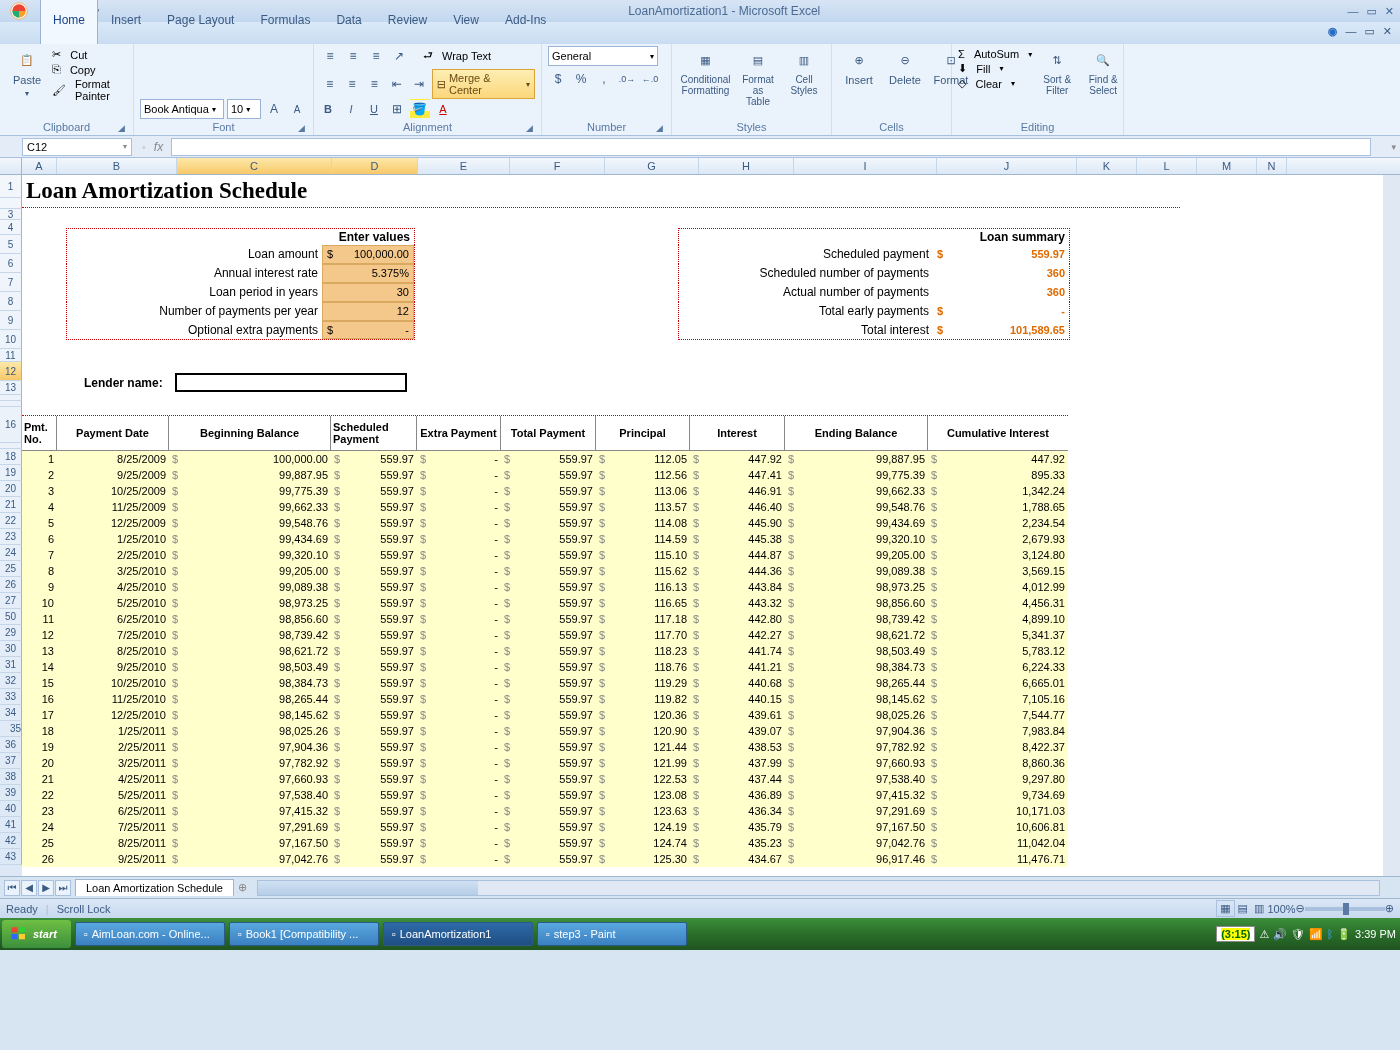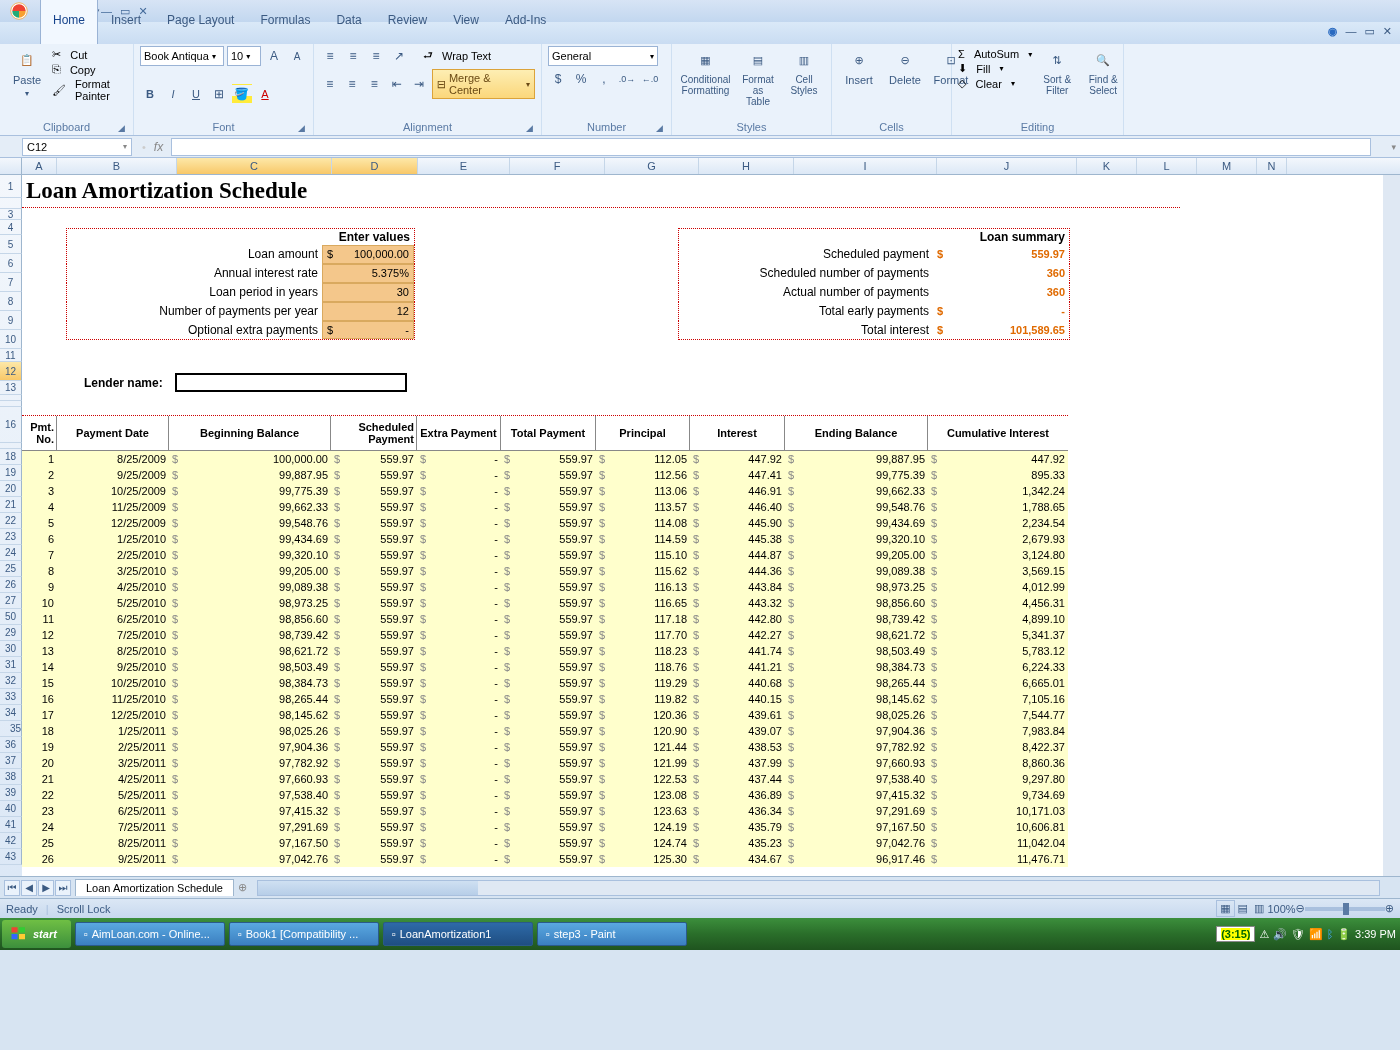--- a/index.html
+++ b/index.html
@@ -52,21 +52,21 @@
 .summary-box .hdr { text-align:right; font-weight:bold; font-size:12px; padding:1px 4px; border-top:1px dotted #c00;border-left:1px dotted #c00;border-right:1px dotted #c00;}
 .summary-box .row { display:flex; height:19px; border-left:1px dotted #c00;border-right:1px dotted #c00;}
 .summary-box .row:last-child{border-bottom:1px dotted #c00;}
 .summary-box .lbl { flex:1; text-align:right; padding-right:4px; font-size:12px; line-height:19px;}
 .summary-box .val { width:136px; text-align:right; padding:0 4px; font-size:12px; line-height:19px; color:#e06a00; font-weight:bold; display:flex; justify-content:space-between;}
 .lender-row { position:absolute; top:198px; left:62px; display:flex; align-items:center; font-family:'Book Antiqua', Georgia, serif;}
 .lender-row .lbl{font-weight:bold; font-size:12px; margin-right:12px;}
 .lender-input { width:232px; height:19px; border:2.5px solid #000; background:#fff;}
 .amort-table { position:absolute; top:240px; left:0; width:1046px; font-family:'Book Antiqua', Georgia, serif;}
 .amort-head { display:flex; height:36px; border-top:1px dotted #c00; border-bottom:1px solid #888;}
-.amort-head div { border-right:1px solid #888; text-align:right; font-size:11px; font-weight:bold; display:flex; align-items:center; justify-content:center; padding:0 2px;}
+.amort-head div { border-right:1px solid #888; text-align:left; font-size:11px; font-weight:bold; display:flex; align-items:center; justify-content:center; padding:0 2px;}
 .amort-head div:last-child{border-right:none;}
 .amort-body-rows { }
 .amort-row { display:flex; height:16px; background:#ffffcc; font-size:11px;}
 .amort-row:nth-child(even){background:#ffffcc;}
 .amort-row div { text-align:right; padding:0 3px; line-height:16px; overflow:hidden;}
 .amort-row .dollar{display:flex;justify-content:space-between;color:#000;}
 .amort-row .dollar .s{color:#888;}
 .c-no{width:35px;}
 .c-date{width:112px;}
 .c-beg{width:162px;}
@@ -108,20 +108,21 @@
         <path d="M3 12a9 9 0 009 9v-9z" fill="#2a7"></path>
         <path d="M21 12a9 9 0 01-9 9v-9z" fill="#f7a030"></path>
       </svg>
   </div>
   <div class="qat">
     <span>💾</span>
     <span>↶</span>
     <span>↷</span>
     <span style="font-size:8px;">▼</span>
   </div>
+  <div class="title-text">LoanAmortization1 - Microsoft Excel</div>
   <div class="win-controls">
     <span>—</span>
     <span>▭</span>
     <span>✕</span>
   </div>
 </div>
 
 <div class="tabstrip" id="tabstrip">
     <div class="tab active">Home</div>
     <div class="tab">Insert</div>
@@ -150,21 +151,21 @@
       <div class="small-stack" style="margin-top:2px;">
         <div class="small-row"><span>✂</span>&nbsp;<span>Cut</span></div>
         <div class="small-row"><span>⎘</span>&nbsp;<span>Copy</span></div>
         <div class="small-row"><span>🖌</span>&nbsp;<span>Format Painter</span></div>
       </div>
     </div>
     <div class="group-label"><span>Clipboard</span><span class="dl">◢</span></div>
   </div>
 
   <div class="group" style="width:180px;">
-    <div class="group-body" style="flex-direction:column;gap:18px;">
+    <div class="group-body" style="flex-direction:row;gap:11px;align-items:flex-end;">
       <div class="small-row">
         <div class="combo" style="width:84px;"><span>Book Antiqua</span>&nbsp;<span style="font-size:8px;">▾</span></div>
         <div class="combo" style="width:34px;"><span>10</span>&nbsp;<span style="font-size:8px;">▾</span></div>
         <span class="small-btn">A</span>
         <span class="small-btn" style="font-size:10px;">A</span>
       </div>
       <div class="small-row">
         <span class="small-btn">
             <b>B</b>
           </span>

